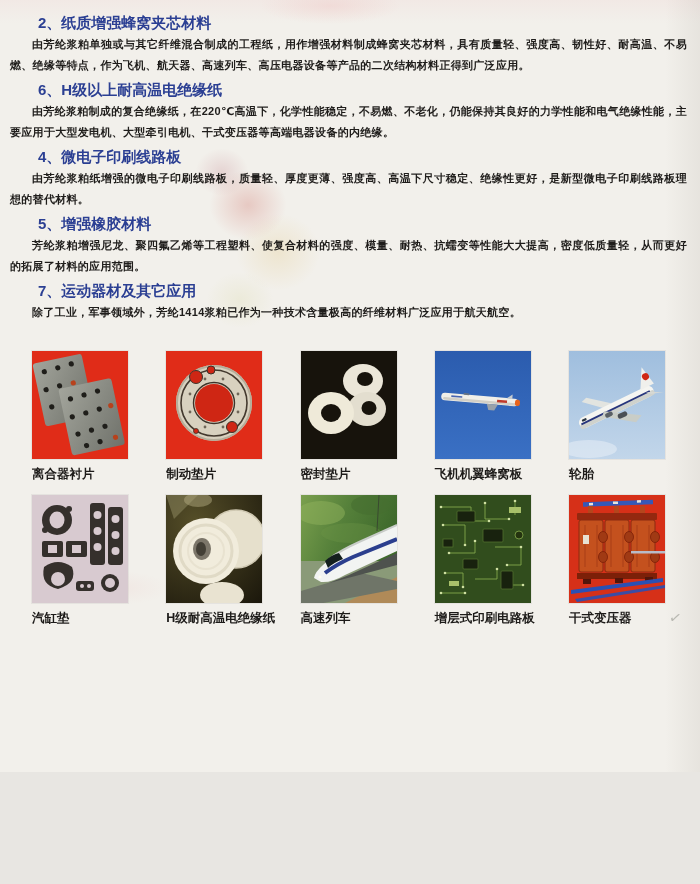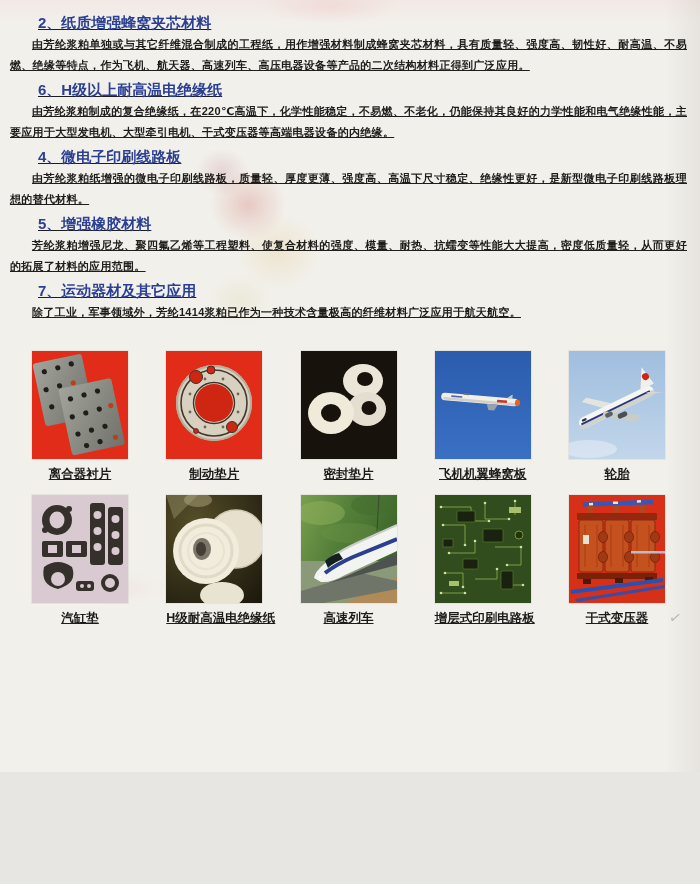--- a/index.html
+++ b/index.html
@@ -1,21 +1,20 @@
 <!DOCTYPE html>
 <html><head>
 <meta charset="utf-8">
 <style>
   html,body{margin:0;padding:0;background:#e8e6e2;}
   .page{
     position:relative;width:700px;height:772px;overflow:hidden;
     background:#f2f0eb;
     font-family:"Liberation Sans","DejaVu Sans",sans-serif;
     color:#201e1c;
-    text-decoration:underline;
   }
   .watermark{
     position:absolute;inset:0;pointer-events:none;
     background:
       radial-gradient(55px 50px at 248px 205px, rgba(186,44,32,.20), rgba(186,44,32,0) 70%),
       radial-gradient(38px 34px at 222px 172px, rgba(150,40,60,.14), rgba(150,40,60,0) 70%),
       radial-gradient(60px 55px at 278px 252px, rgba(214,170,60,.16), rgba(214,170,60,0) 70%),
       radial-gradient(48px 40px at 240px 300px, rgba(190,190,90,.12), rgba(190,190,90,0) 70%),
       radial-gradient(100px 26px at 330px 6px, rgba(235,150,150,.18), rgba(235,150,150,0) 70%),
       radial-gradient(70px 24px at 120px 588px, rgba(230,160,160,.10), rgba(230,160,160,0) 70%),
@@ -33,21 +32,21 @@
   }
   .gallery{
     position:relative;margin-top:28px;padding:0 22px;
     display:grid;grid-template-columns:repeat(5,96px);
     justify-content:space-between;row-gap:12px;
   }
   figure.tile{margin:0;}
   .ph{width:96px;height:108px;overflow:hidden;box-shadow:0 0 0 1px rgba(0,0,0,.05);}
   .ph svg{display:block;width:100%;height:100%;}
   figcaption.cap{
-    margin-top:7px;text-align:center;font-size:12.5px;font-weight:700;
+    margin-top:7px;text-align:left;font-size:12.5px;font-weight:700;
     color:#1d1b19;white-space:nowrap;position:relative;
   }
   .check{
     position:absolute;right:-17px;top:-1px;color:#b9b9b2;font-size:15px;
     font-weight:400;transform:rotate(10deg);
   }
 </style>
 </head>
 <body>
 

